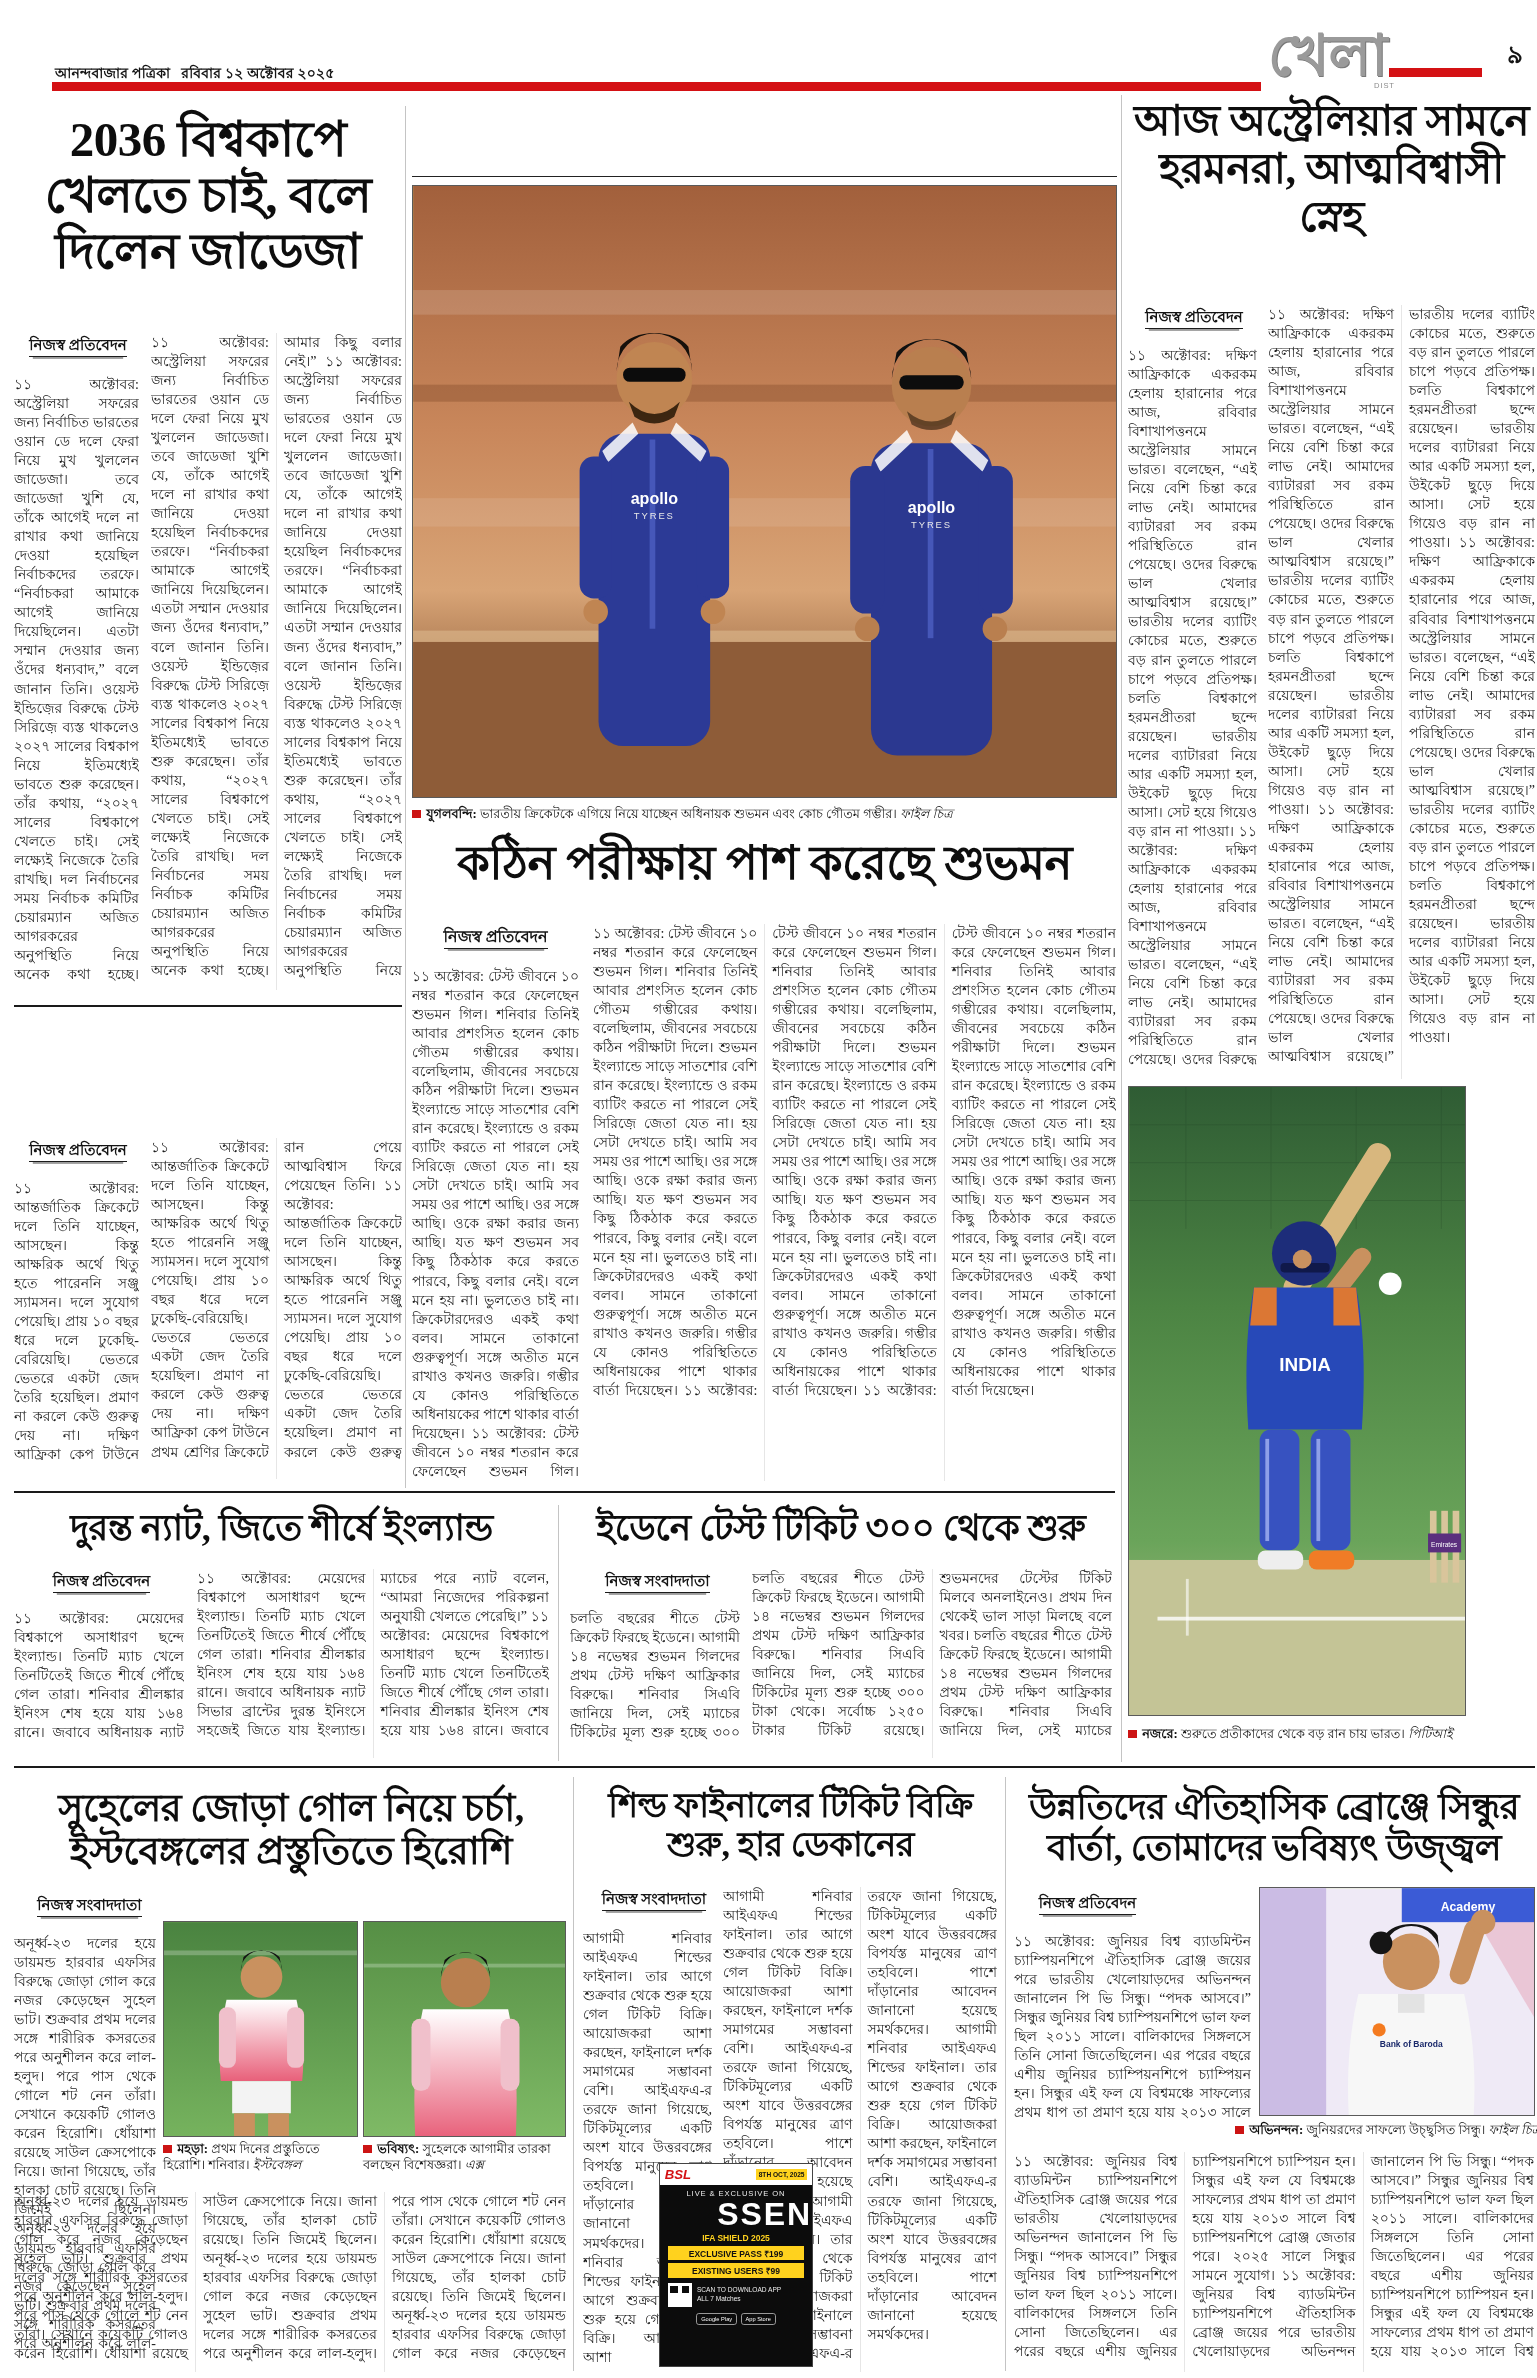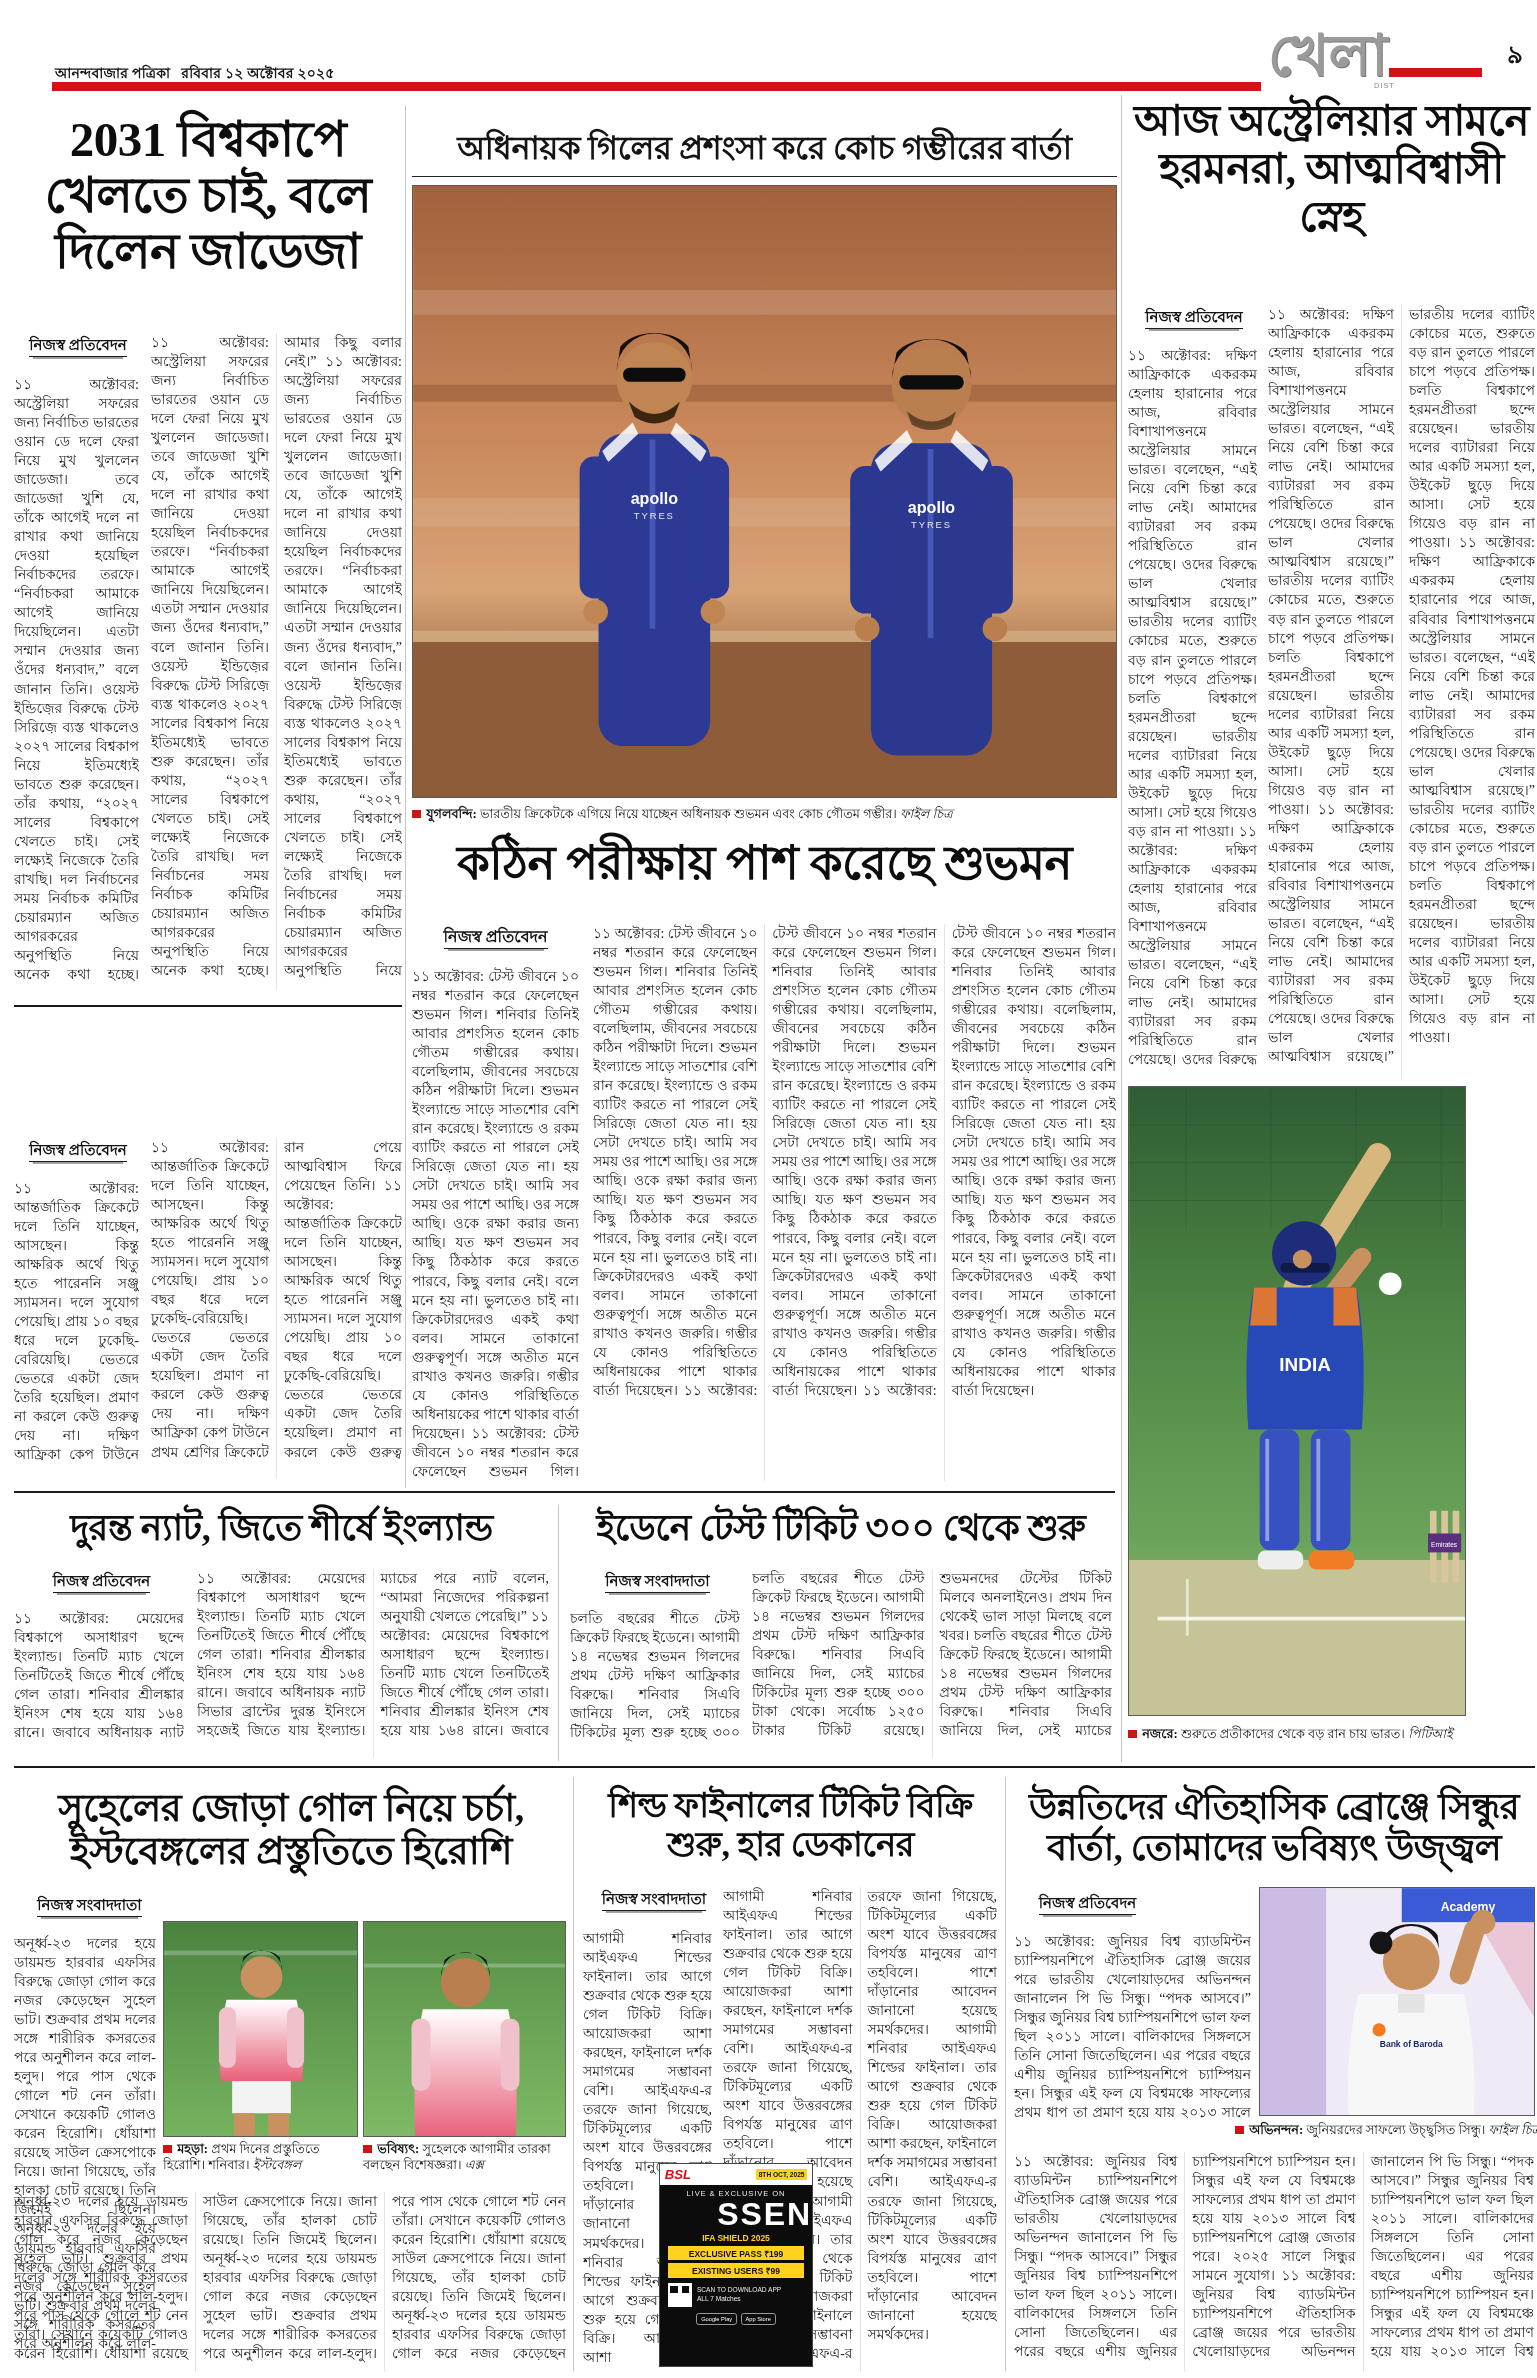--- a/index.html
+++ b/index.html
@@ -52,31 +52,30 @@
   <div class="abs masthead" style="left:55px;top:62px">
     <span>আনন্দবাজার পত্রিকা</span>&nbsp;&nbsp;
     <span>রবিবার ১২ অক্টোবর ২০২৫</span>
   </div>
   <div class="abs redbar" style="left:52px;top:82px;width:1209px;height:8.5px"></div>
   <div class="abs redbar" style="left:1389px;top:68px;width:93px;height:8.5px"></div>
   <div class="abs logo" style="left:1268px;top:26.5px">খেলা</div>
   <div class="abs logo-sub" style="left:1374px;top:81px">DIST</div>
   <div class="abs pageno" style="left:1507px;top:36px">৯</div>
 
-  <div class="abs hl" style="left:14px;top:112px;width:388px;font-size:49px">2031 বিশ্বকাপে খেলতে চাই, বলে দিলেন জাডেজা</div>
+  <div class="abs hl" style="left:14px;top:112px;width:388px;font-size:49px">2036 বিশ্বকাপে খেলতে চাই, বলে দিলেন জাডেজা</div>
   <div class="abs byline" style="left:14px;top:333px;width:128px;font-size:15px"><i>নিজস্ব প্রতিবেদন</i></div>
   <div class="abs bodytxt c1" style="left:14px;top:375px;width:125px;height:615px">১১ অক্টোবর: অস্ট্রেলিয়া সফরের জন্য নির্বাচিত ভারতের ওয়ান ডে দলে ফেরা নিয়ে মুখ খুললেন জাডেজা। তবে জাডেজা খুশি যে, তাঁকে আগেই দলে না রাখার কথা জানিয়ে দেওয়া হয়েছিল নির্বাচকদের তরফে। “নির্বাচকরা আমাকে আগেই জানিয়ে দিয়েছিলেন। এতটা সম্মান দেওয়ার জন্য ওঁদের ধন্যবাদ,” বলে জানান তিনি। ওয়েস্ট ইন্ডিজ়ের বিরুদ্ধে টেস্ট সিরিজ়ে ব্যস্ত থাকলেও ২০২৭ সালের বিশ্বকাপ নিয়ে ইতিমধ্যেই ভাবতে শুরু করেছেন। তাঁর কথায়, “২০২৭ সালের বিশ্বকাপে খেলতে চাই। সেই লক্ষ্যেই নিজেকে তৈরি রাখছি। দল নির্বাচনের সময় নির্বাচক কমিটির চেয়ারম্যান অজিত আগরকরের অনুপস্থিতি নিয়ে অনেক কথা হচ্ছে। আমার কিছু বলার নেই।” ১১ অক্টোবর: অস্ট্রেলিয়া সফরের জন্য নির্বাচিত ভারতের ওয়ান ডে দলে ফেরা নিয়ে মুখ খুললেন জাডেজা। তবে জাডেজা খুশি যে, তাঁকে আগেই দলে না রাখার কথা জানিয়ে দেওয়া হয়েছিল নির্বাচকদের তরফে। “নির্বাচকরা আমাকে আগেই জানিয়ে দিয়েছিলেন। এতটা সম্মান দেওয়ার জন্য ওঁদের ধন্যবাদ,” বলে জানান তিনি। ওয়েস্ট ইন্ডিজ়ের বিরুদ্ধে টেস্ট সিরিজ়ে ব্যস্ত থাকলেও ২০২৭ সালের বিশ্বকাপ নিয়ে ইতিমধ্যেই ভাবতে শুরু করেছেন। তাঁর কথায়, “২০২৭ সালের বিশ্বকাপে খেলতে চাই। সেই লক্ষ্যেই নিজেকে তৈরি রাখছি। দল নির্বাচনের সময় নির্বাচক কমিটির চেয়ারম্যান অজিত আগরকরের অনুপস্থিতি নিয়ে অনেক কথা হচ্ছে। আমার কিছু বলার নেই।”</div>
   <div class="abs bodytxt c2" style="left:151px;top:333px;width:251px;height:657px">১১ অক্টোবর: অস্ট্রেলিয়া সফরের জন্য নির্বাচিত ভারতের ওয়ান ডে দলে ফেরা নিয়ে মুখ খুললেন জাডেজা। তবে জাডেজা খুশি যে, তাঁকে আগেই দলে না রাখার কথা জানিয়ে দেওয়া হয়েছিল নির্বাচকদের তরফে। “নির্বাচকরা আমাকে আগেই জানিয়ে দিয়েছিলেন। এতটা সম্মান দেওয়ার জন্য ওঁদের ধন্যবাদ,” বলে জানান তিনি। ওয়েস্ট ইন্ডিজ়ের বিরুদ্ধে টেস্ট সিরিজ়ে ব্যস্ত থাকলেও ২০২৭ সালের বিশ্বকাপ নিয়ে ইতিমধ্যেই ভাবতে শুরু করেছেন। তাঁর কথায়, “২০২৭ সালের বিশ্বকাপে খেলতে চাই। সেই লক্ষ্যেই নিজেকে তৈরি রাখছি। দল নির্বাচনের সময় নির্বাচক কমিটির চেয়ারম্যান অজিত আগরকরের অনুপস্থিতি নিয়ে অনেক কথা হচ্ছে। আমার কিছু বলার নেই।” ১১ অক্টোবর: অস্ট্রেলিয়া সফরের জন্য নির্বাচিত ভারতের ওয়ান ডে দলে ফেরা নিয়ে মুখ খুললেন জাডেজা। তবে জাডেজা খুশি যে, তাঁকে আগেই দলে না রাখার কথা জানিয়ে দেওয়া হয়েছিল নির্বাচকদের তরফে। “নির্বাচকরা আমাকে আগেই জানিয়ে দিয়েছিলেন। এতটা সম্মান দেওয়ার জন্য ওঁদের ধন্যবাদ,” বলে জানান তিনি। ওয়েস্ট ইন্ডিজ়ের বিরুদ্ধে টেস্ট সিরিজ়ে ব্যস্ত থাকলেও ২০২৭ সালের বিশ্বকাপ নিয়ে ইতিমধ্যেই ভাবতে শুরু করেছেন। তাঁর কথায়, “২০২৭ সালের বিশ্বকাপে খেলতে চাই। সেই লক্ষ্যেই নিজেকে তৈরি রাখছি। দল নির্বাচনের সময় নির্বাচক কমিটির চেয়ারম্যান অজিত আগরকরের অনুপস্থিতি নিয়ে অনেক কথা হচ্ছে। আমার কিছু বলার নেই।” ১১ অক্টোবর: অস্ট্রেলিয়া সফরের জন্য নির্বাচিত ভারতের ওয়ান ডে দলে ফেরা নিয়ে মুখ খুললেন জাডেজা। তবে জাডেজা খুশি যে, তাঁকে আগেই দলে না রাখার কথা জানিয়ে দেওয়া হয়েছিল নির্বাচকদের তরফে। “নির্বাচকরা আমাকে আগেই জানিয়ে দিয়েছিলেন। এতটা সম্মান দেওয়ার জন্য ওঁদের ধন্যবাদ,” বলে জানান তিনি। ওয়েস্ট ইন্ডিজ়ের বিরুদ্ধে টেস্ট সিরিজ়ে ব্যস্ত থাকলেও ২০২৭ সালের বিশ্বকাপ নিয়ে ইতিমধ্যেই ভাবতে শুরু করেছেন। তাঁর কথায়, “২০২৭ সালের বিশ্বকাপে খেলতে চাই। সেই লক্ষ্যেই নিজেকে তৈরি রাখছি। দল নির্বাচনের সময় নির্বাচক কমিটির চেয়ারম্যান অজিত আগরকরের অনুপস্থিতি নিয়ে অনেক কথা হচ্ছে। আমার কিছু বলার নেই।”</div>
   <div class="abs hrule" style="left:14px;top:1005px;width:388px"></div>
 
   <div class="abs byline" style="left:14px;top:1138px;width:128px;font-size:15px"><i>নিজস্ব প্রতিবেদন</i></div>
   <div class="abs bodytxt c1" style="left:14px;top:1179px;width:125px;height:299px">১১ অক্টোবর: আন্তর্জাতিক ক্রিকেটে দলে তিনি যাচ্ছেন, আসছেন। কিন্তু আক্ষরিক অর্থে থিতু হতে পারেননি সঞ্জু স্যামসন। দলে সুযোগ পেয়েছি। প্রায় ১০ বছর ধরে দলে ঢুকেছি-বেরিয়েছি। ভেতরে ভেতরে একটা জেদ তৈরি হয়েছিল। প্রমাণ না করলে কেউ গুরুত্ব দেয় না। দক্ষিণ আফ্রিকা কেপ টাউনে প্রথম শ্রেণির ক্রিকেটে রান পেয়ে আত্মবিশ্বাস ফিরে পেয়েছেন তিনি।</div>
   <div class="abs bodytxt c2" style="left:151px;top:1138px;width:251px;height:341px">১১ অক্টোবর: আন্তর্জাতিক ক্রিকেটে দলে তিনি যাচ্ছেন, আসছেন। কিন্তু আক্ষরিক অর্থে থিতু হতে পারেননি সঞ্জু স্যামসন। দলে সুযোগ পেয়েছি। প্রায় ১০ বছর ধরে দলে ঢুকেছি-বেরিয়েছি। ভেতরে ভেতরে একটা জেদ তৈরি হয়েছিল। প্রমাণ না করলে কেউ গুরুত্ব দেয় না। দক্ষিণ আফ্রিকা কেপ টাউনে প্রথম শ্রেণির ক্রিকেটে রান পেয়ে আত্মবিশ্বাস ফিরে পেয়েছেন তিনি। ১১ অক্টোবর: আন্তর্জাতিক ক্রিকেটে দলে তিনি যাচ্ছেন, আসছেন। কিন্তু আক্ষরিক অর্থে থিতু হতে পারেননি সঞ্জু স্যামসন। দলে সুযোগ পেয়েছি। প্রায় ১০ বছর ধরে দলে ঢুকেছি-বেরিয়েছি। ভেতরে ভেতরে একটা জেদ তৈরি হয়েছিল। প্রমাণ না করলে কেউ গুরুত্ব দেয় না। দক্ষিণ আফ্রিকা কেপ টাউনে প্রথম শ্রেণির ক্রিকেটে রান পেয়ে আত্মবিশ্বাস ফিরে পেয়েছেন তিনি।</div>
 
-  <div class="abs kicker" style="left:412px;top:123px;width:705px;font-size:32px">অধিনায়ক গিলের প্রশংসা করে কোচ গম্ভীরের বার্তা</div>
   <div class="abs" style="left:412px;top:176px;width:705px;height:0.9px;background:#222"></div>
 
   <div class="abs ph" style="left:412px;top:185px;width:705px;height:613px">
     <svg width="705" height="613" viewBox="0 0 745 648">
       <defs>
         <linearGradient id="gbg" x1="0" y1="0" x2="0" y2="1">
           <stop offset="0" stop-color="#a2603c"></stop>
             <stop offset=".40" stop-color="#c9875b"></stop>
           <stop offset=".66" stop-color="#d8a476"></stop>
             <stop offset=".82" stop-color="#9c6b45"></stop>

